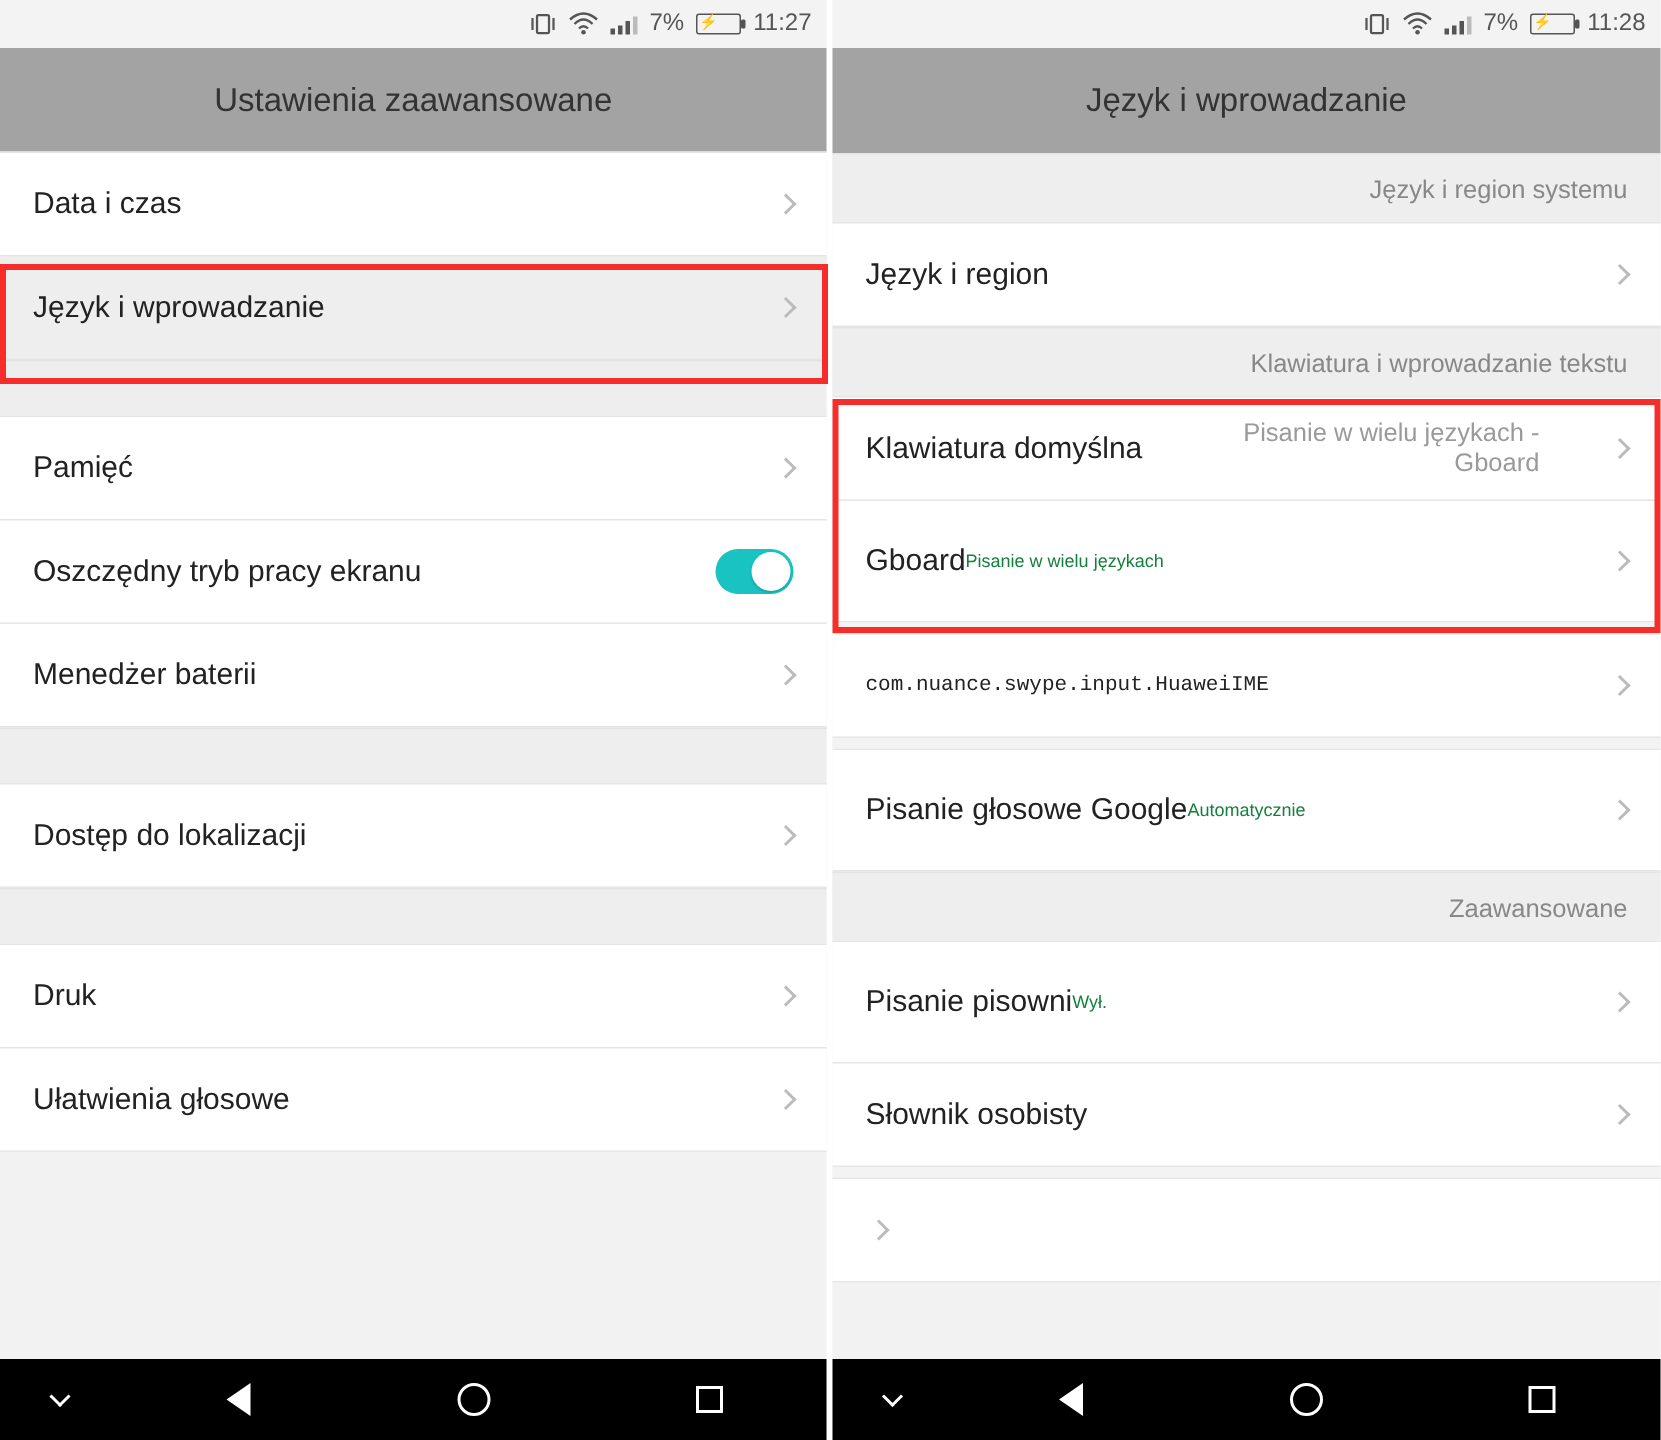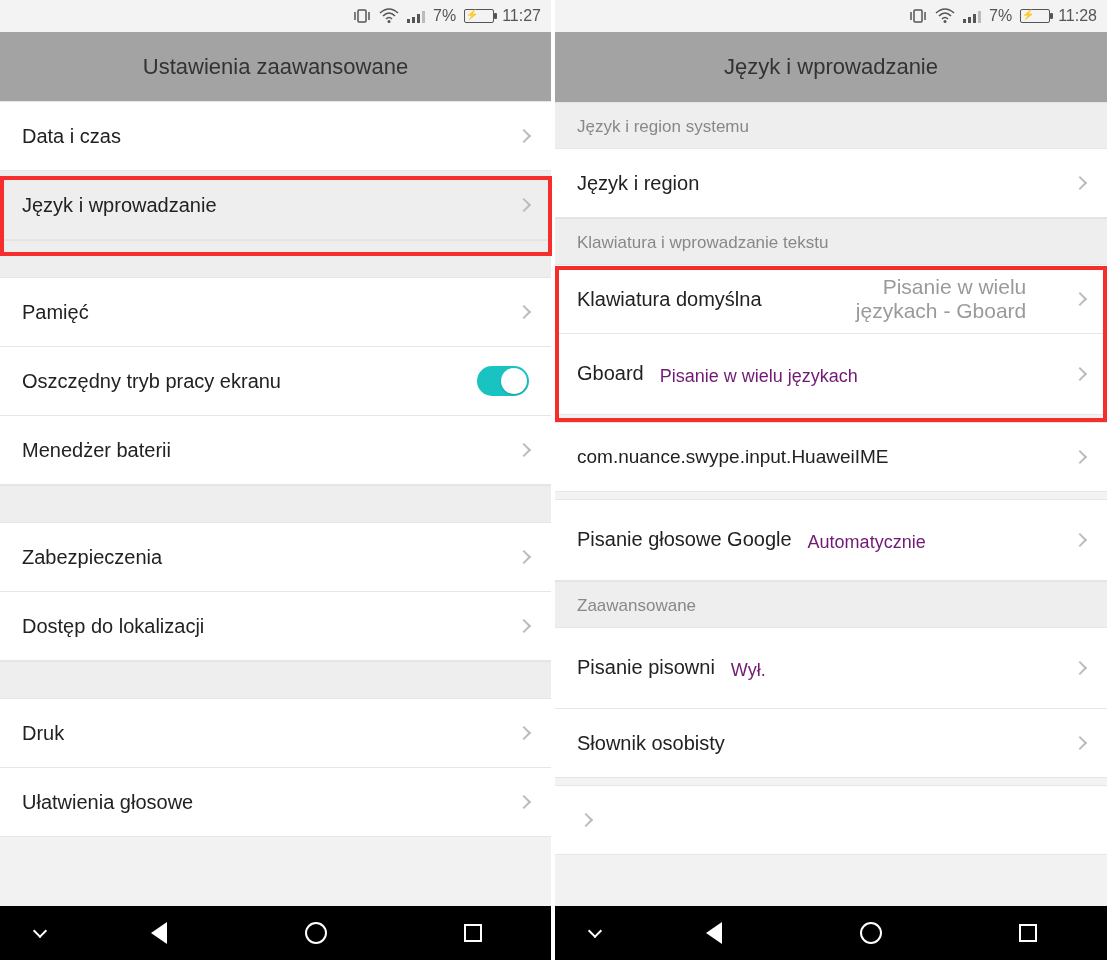--- a/index.html
+++ b/index.html
@@ -19,29 +19,29 @@
   .batt::after { content:""; position:absolute; right:-4px; top:3px; width:3px; height:6px; background:#555; border-radius:1px; }
   .batt .bolt { font-size: 10px; color:#2bb673; position:absolute; left:1px; top:-1px; }
 
   .page-title { text-align: center; font-size: 22px; font-weight: 400; color: #333; padding: 22px 0 22px; background:#a3a3a3; }
 
   .content { flex: 1 0 auto; background:#f2f2f2; }
 
   .row { background:#fff; border-top:1px solid #e6e6e6; border-bottom:1px solid #e6e6e6; padding: 0 22px; min-height:70px; display:flex; align-items:center; justify-content:space-between; gap:12px; margin-top:-1px; cursor:pointer; }
   .row.highlighted { background:#eee; }
   .row .lbl { font-size:20px; color:#222; }
-  .row .sub { font-size:18px; color:#701a75; margin-top:4px;margin-left:16px; }
+  .row .sub { font-size:12px; color:#15803d; margin-top:4px; }
   .row .stack { display:flex; flex-direction:row; padding:12px 0; }
-  .row .rval { font-size:21px; color:#9a9a9a; text-align:right; max-width:220px; }
+  .row .rval { font-size:17px; color:#9a9a9a; text-align:right; max-width:220px; }
   .chev { width:10px; height:10px; border-right:2px solid #bbb; border-bottom:2px solid #bbb; transform:rotate(-45deg); flex:0 0 auto; margin-left:4px; }
 
   .gap    { height:38px; background:#eeeeee; border-top:1px solid #e3e3e3; border-bottom:1px solid #e3e3e3; }
   .gap.thin { height:8px; border:0; background:#f3f3f3; }
 
-  .section-header { background:#eeeeee; padding:14px 22px 12px; font-size:17px; color:#888; border-top:1px solid #e3e3e3; }
+  .section-header { background:#eeeeee; padding:14px 22px 12px; font-size:17px; color:#888; border-top:1px solid #e3e3e3;text-align:right; }
 
   .row.toggle { cursor:default; }
   .switch { width:52px; height:30px; border-radius:15px; background:#19c3c1; position:relative; }
   .switch .knob { width:26px; height:26px; border-radius:50%; background:#fff; position:absolute; top:2px; right:2px; box-shadow:0 1px 2px rgba(0,0,0,.2); }
 
   .redbox { position:absolute; border:4px solid #f62e2b; pointer-events:none; z-index:50; }
 
   
   .navbar { height:54px; background:#000; display:flex; align-items:center; color:#fff; }
   .navbar .cell { flex:1; display:flex; align-items:center; justify-content:center; }
@@ -112,24 +112,20 @@
         </span>
     </div>
 
     <div class="row">
       <span class="lbl">Menedżer baterii</span>
       <span class="chev"></span>
     </div>
 
     <div class="gap"></div>
 
-    <div class="row">
-      <span class="lbl">Zabezpieczenia</span>
-      <span class="chev"></span>
-    </div>
 
     <div class="row">
       <span class="lbl">Dostęp do lokalizacji</span>
       <span class="chev"></span>
     </div>
 
     <div class="gap"></div>
 
     <div class="row">
       <span class="lbl">Druk</span>
@@ -215,21 +211,21 @@
       <div class="stack">
         <span class="lbl">Gboard</span>
         <span class="sub">Pisanie w wielu językach</span>
       </div>
       <span class="chev"></span>
     </div>
 
     <div class="gap thin"></div>
 
     <div class="row">
-      <span class="lbl" style="font-size:19px;">com.nuance.swype.input.HuaweiIME</span>
+      <span class="lbl" style="font-size:14px;font-family:Liberation Mono, monospace;">com.nuance.swype.input.HuaweiIME</span>
       <span class="chev"></span>
     </div>
 
     <div class="gap thin"></div>
 
     <div class="row" style="min-height:82px;">
       <div class="stack">
         <span class="lbl">Pisanie głosowe Google</span>
         <span class="sub">Automatycznie</span>
       </div>

